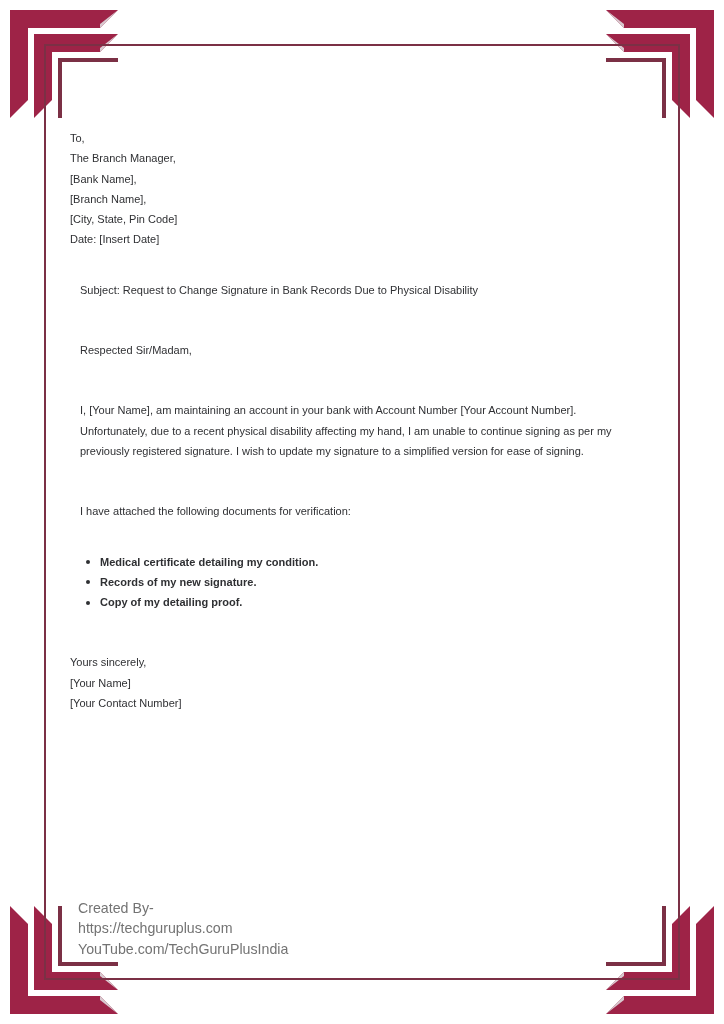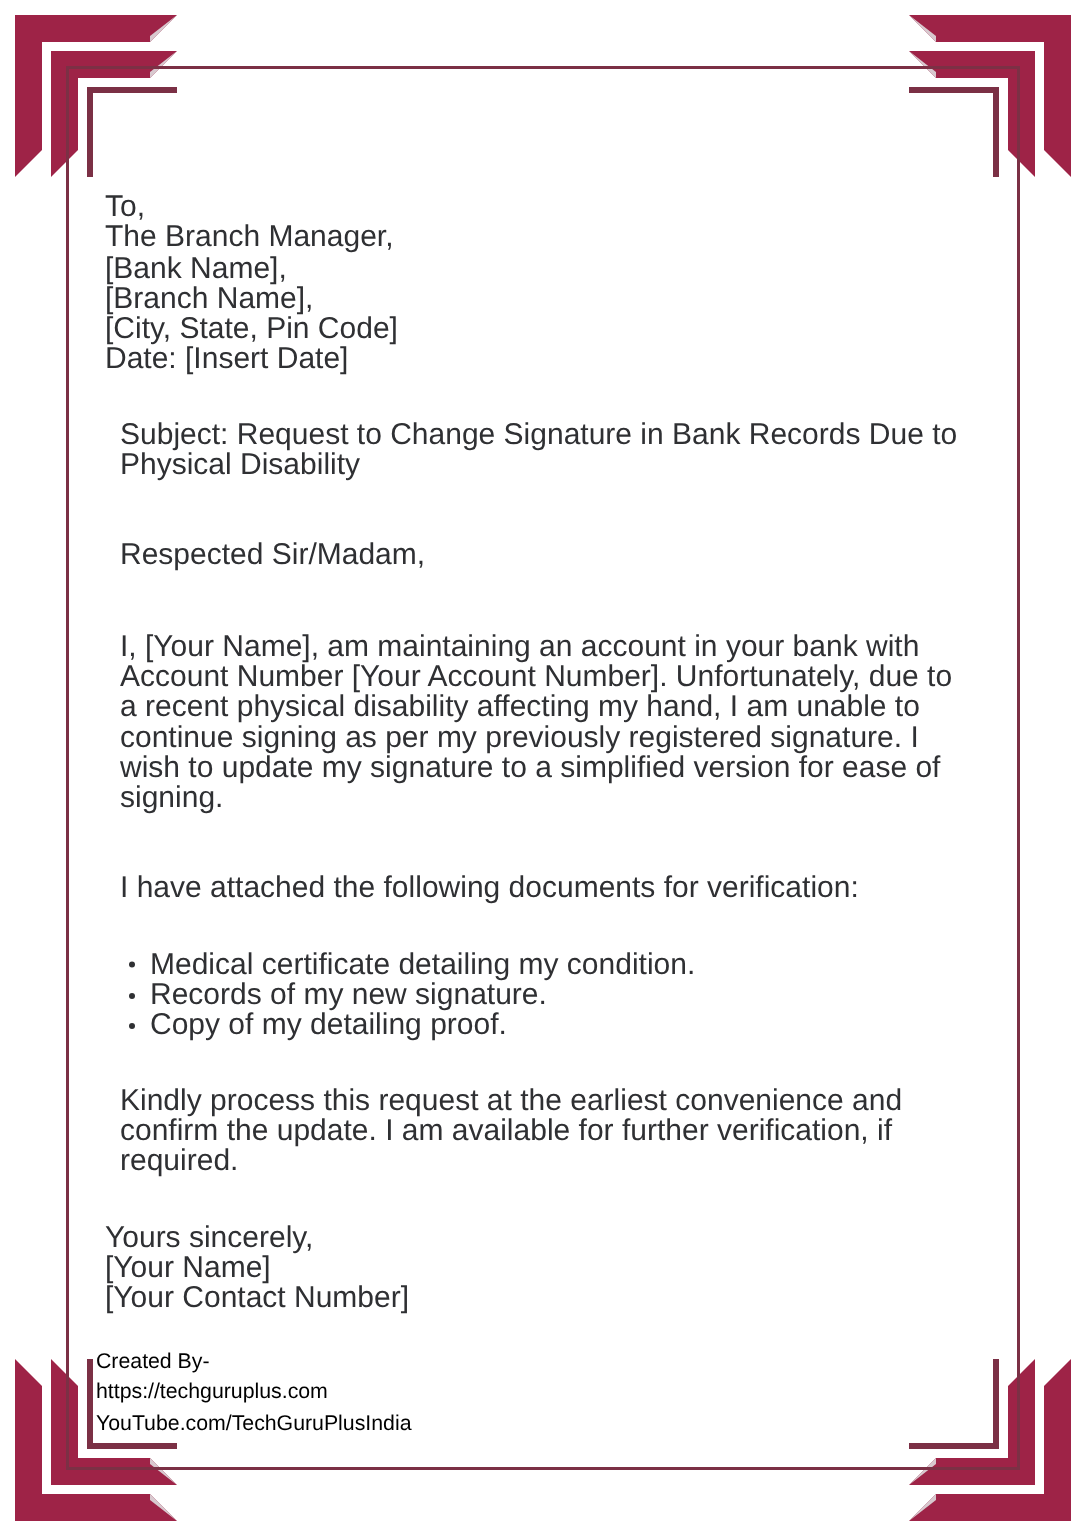--- a/index.html
+++ b/index.html
@@ -45,21 +45,21 @@
     box-sizing: border-box;
   }
 
   
   #letter {
     position: absolute;
     left: 70px;
     top: 128px;
     width: 584px;
     color: #2f3033;
-    font-size: 20px;
+    font-size: 11px;
     line-height: 20.3px;
   }
 
   .block {
     margin: 0;
     white-space: pre-line;
   }
 
   .para {
     margin: 10px;
@@ -70,39 +70,40 @@
 
   ul.doc-list {
     margin: 0;
     padding: 0 0 0 30px;
     list-style: none;
   }
   ul.doc-list li {
     position: relative;
     padding-left: 0;
     line-height: 20.3px;
+    font-weight: bold;
   }
   ul.doc-list li::before {
     content: "";
     position: absolute;
     left: -14px;
     top: 8.5px;
     width: 4px;
     height: 4px;
     border-radius: 50%;
     background: #2f3033;
   }
 
   
   #credit {
     position: absolute;
-    left: 64px;
+    left: 78px;
     top: 898px;
     width: 500px;
-    color: #000000;
+    color: #737373;
     font-size: 14.2px;
     line-height: 20.3px;
     white-space: pre-line;
   }
 </style>
 </head>
 <body>
 
 <div id="page">
 
@@ -180,21 +181,20 @@
     <div class="gap-sm"></div>
 
     <ul class="doc-list">
       <li>Medical certificate detailing my condition.</li>
       <li>Records of my new signature.</li>
       <li>Copy of my detailing proof.</li>
     </ul>
 
     <div class="gap-md"></div>
 
-    <p class="para">Kindly process this request at the earliest convenience and confirm the update. I am available for further verification, if required.</p>
 
     <div class="gap-md"></div>
 
     <div class="block">Yours sincerely,
 [Your Name]
 [Your Contact Number]</div>
 
   </div>
 
   <div id="credit">Created By-

